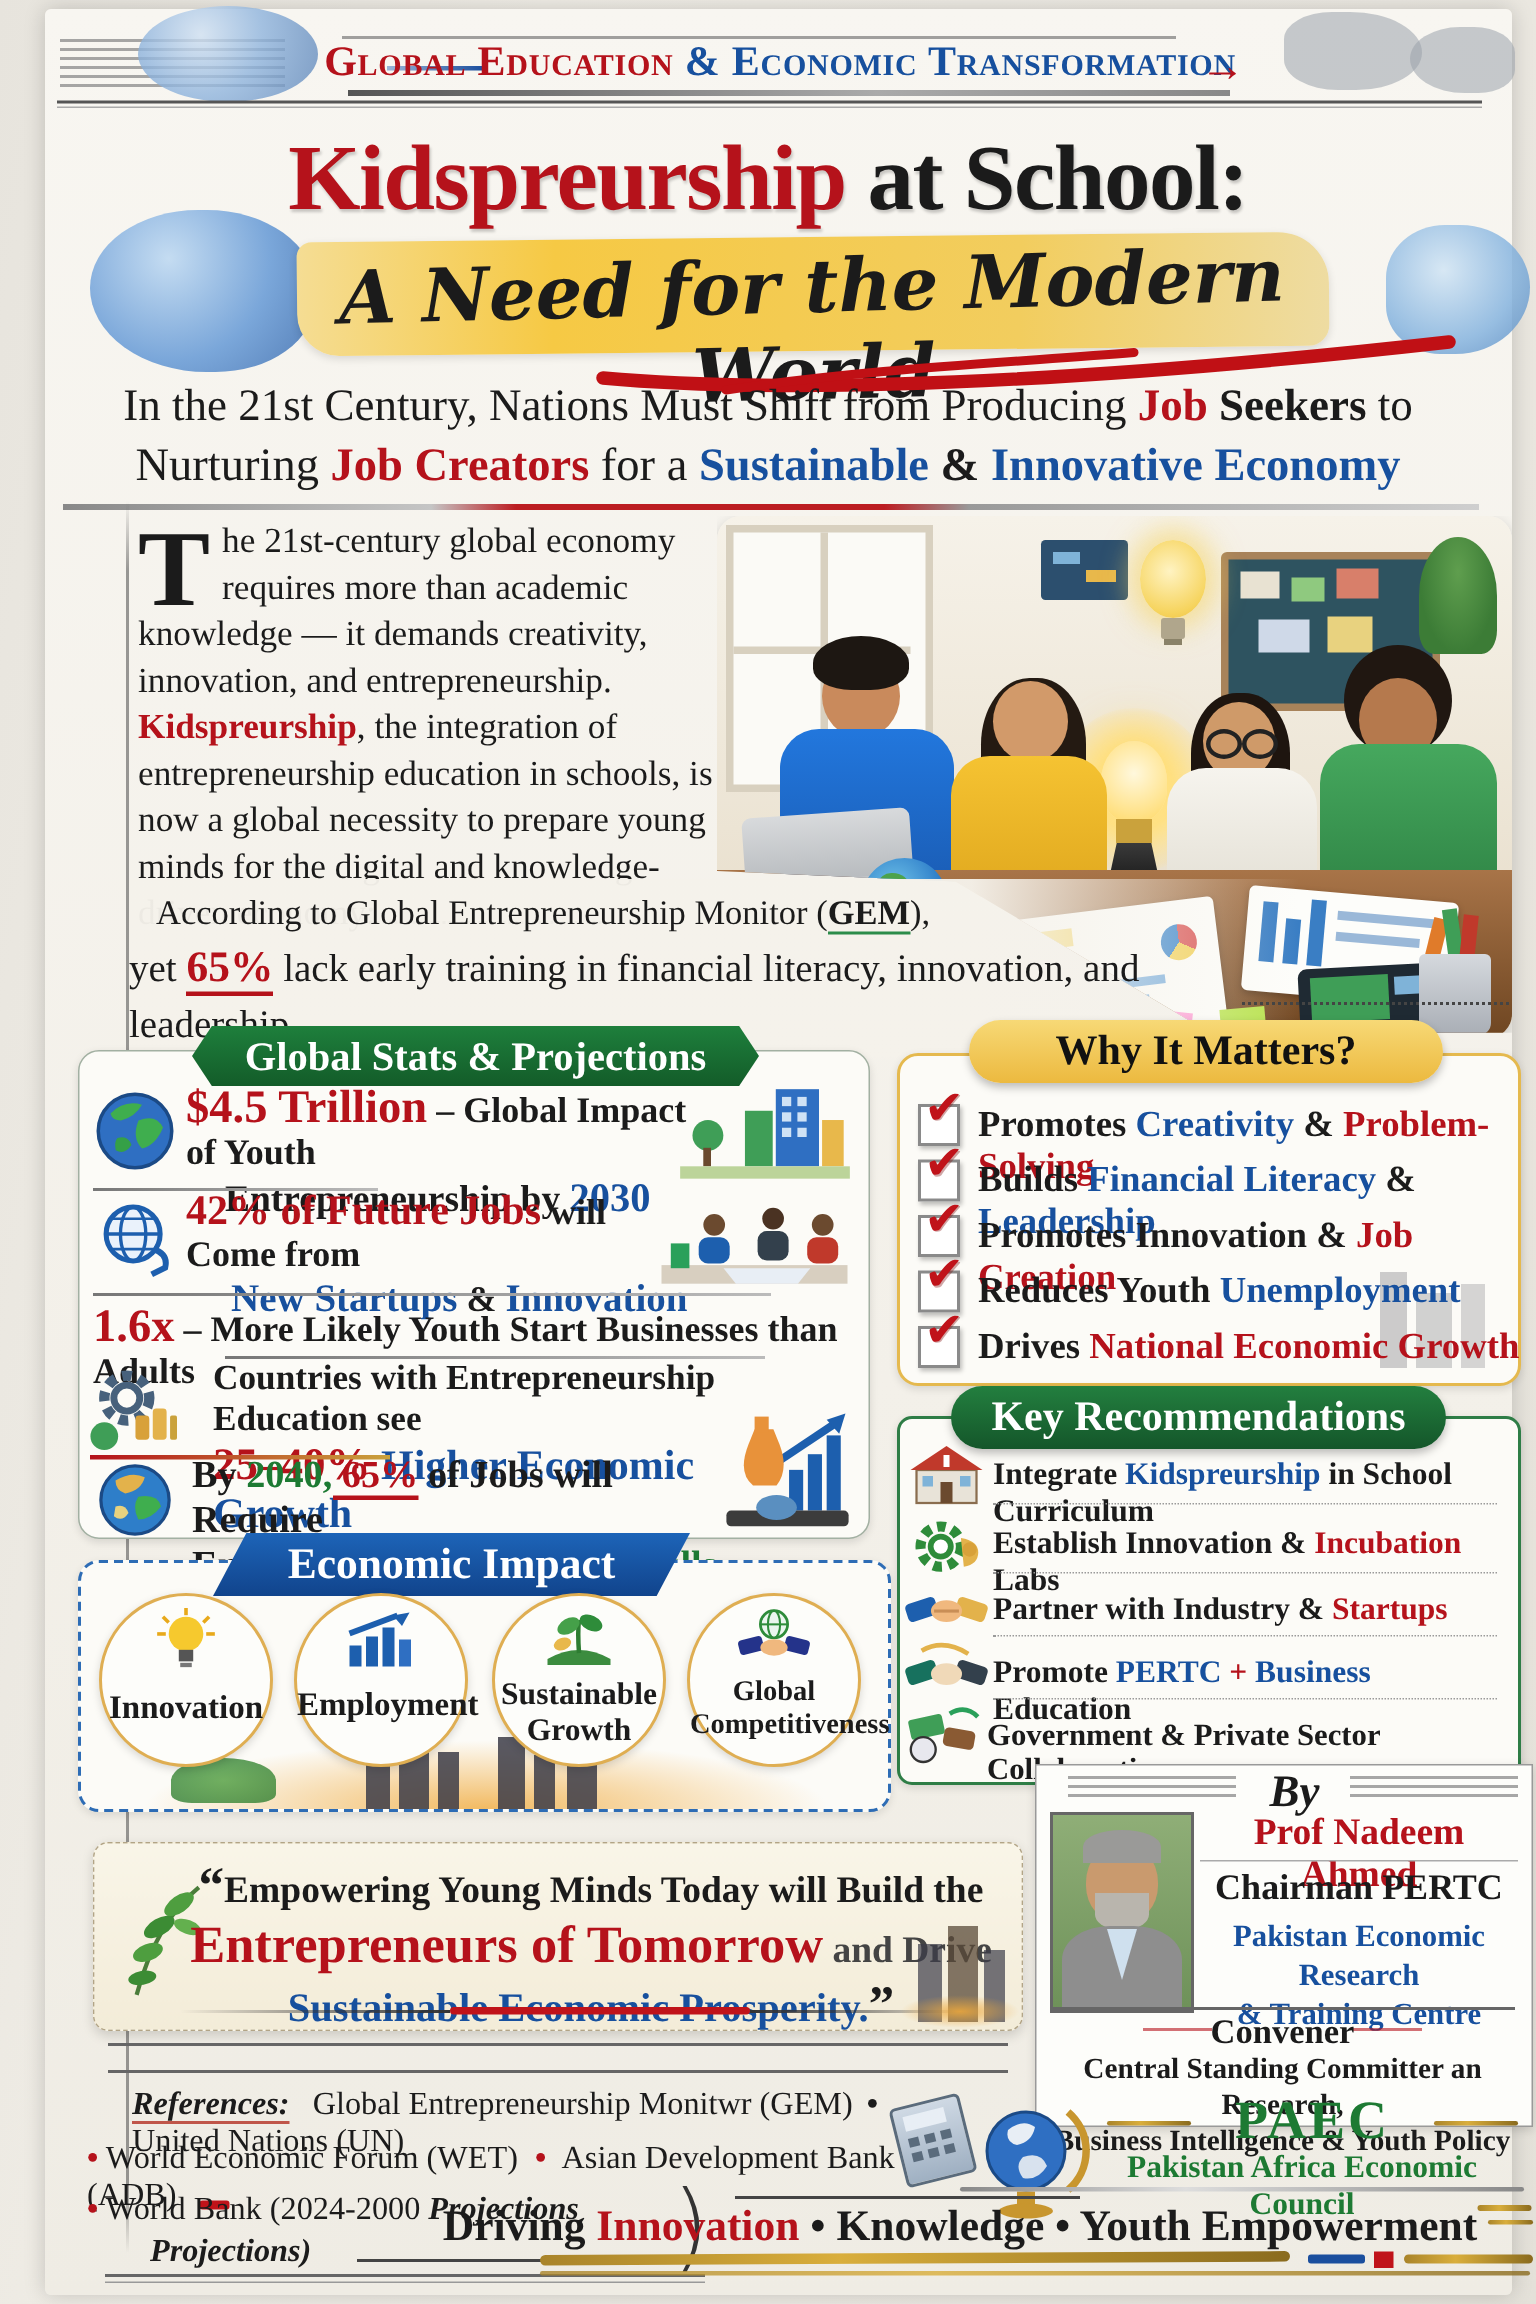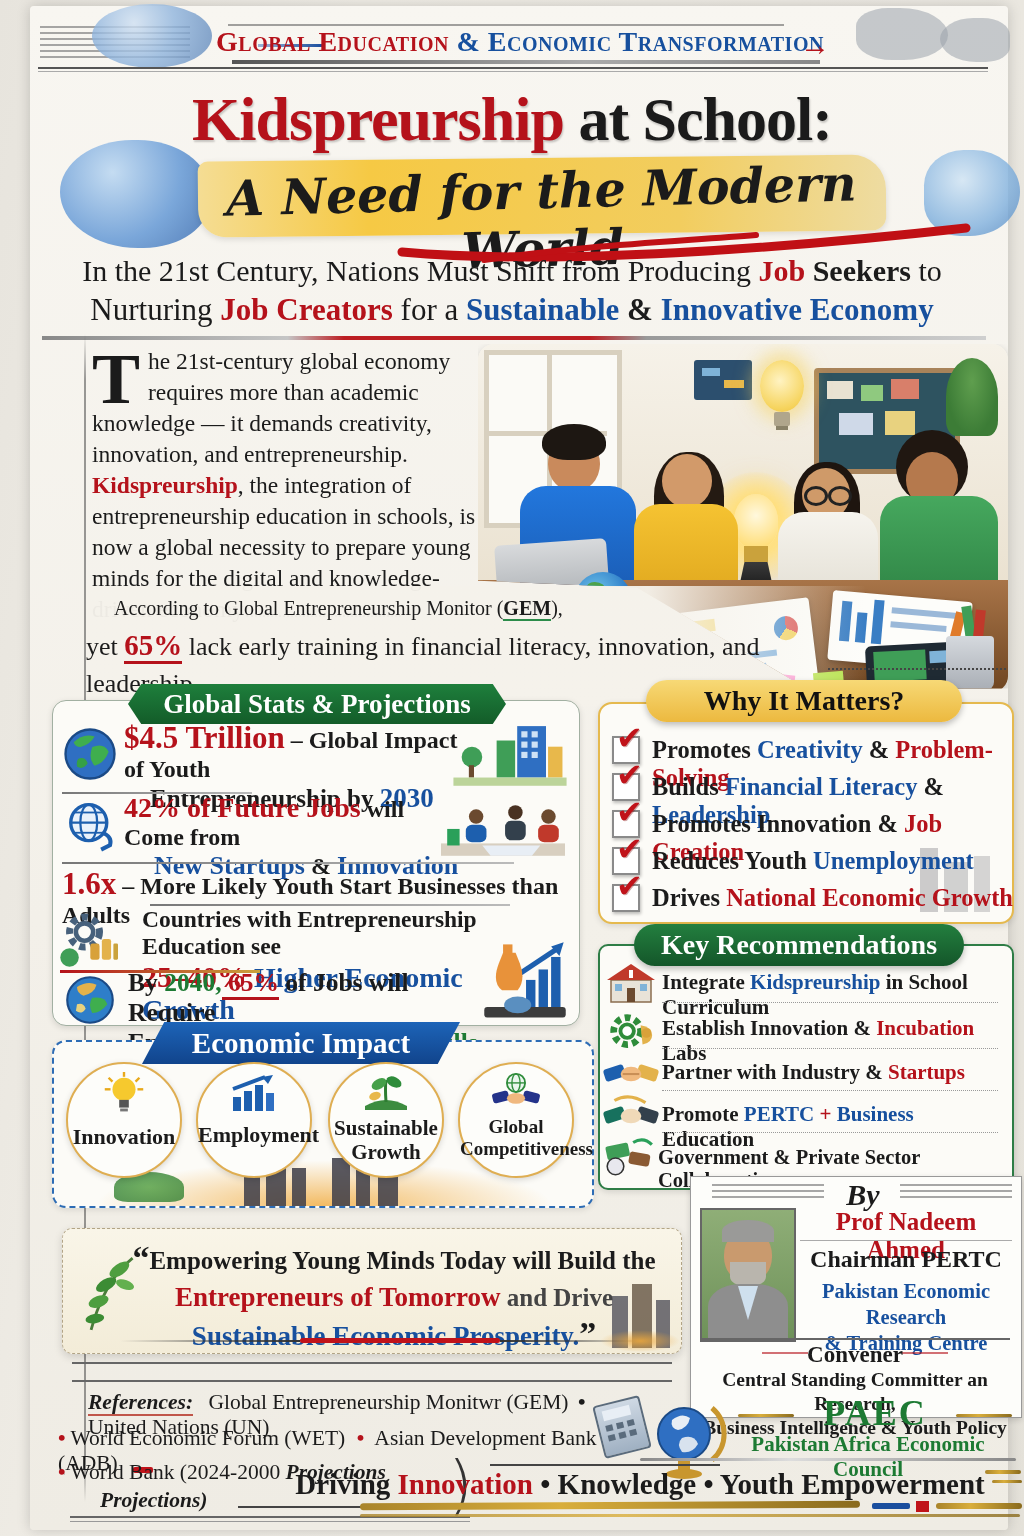--- a/index.html
+++ b/index.html
@@ -186,21 +186,21 @@
       <div class="ph" style="left:496px;top:266px;width:10px;height:36px;background:#c0392b;transform:rotate(6deg);"></div>
       <div class="ph" style="left:468px;top:292px;width:48px;height:54px;background:linear-gradient(180deg,#d5d9de,#a9aeb5);border-radius:4px 4px 8px 8px;"></div>
     </div>
   </div>
 
   <div class="abs" style="left:92px;top:346px;width:396px;font-size:23.5px;line-height:31px;text-align:left;">
     <span style="float:left;font-size:72px;line-height:58px;font-weight:bold;padding:4px 8px 0 0;">T</span><span class="k">he 21st-century global economy requires more than academic knowledge — it demands creativity, innovation, and entrepreneurship. </span><span class="r bold">Kidspreurship</span><span class="k">, the integration of entrepreneurship education in schools, is now a global necessity to prepare young minds for the digital and knowledge-driven economy:</span><span class="leader" style="width:150px;"></span>
   </div>
 
   <div class="abs" style="left:86px;top:586px;width:780px;background:linear-gradient(90deg,rgba(245,242,235,.96) 72%,rgba(245,242,235,0));padding:4px 0;">
-    <div style="font-size:20px;line-height:37px;padding-left:28px;">
+    <div style="font-size:23px;line-height:37px;padding-left:18px;">
       <span class="k">According to  Global Entrepreneurship Monitor (</span><span class="k uline-green bold">GEM</span><span class="k">),</span>
     </div>
     <div style="font-size:26px;line-height:37px;">
       <span class="k">yet </span><span class="r bold uline-red" style="font-size:29px;">65%</span><span class="k"> lack early training in financial literacy, innovation, and leadership.</span>
     </div>
   </div>
   <div class="abs" style="left:828px;top:668px;width:178px;border-top:2.5px dotted #444;"></div>
 
   <div class="panel" style="left:52px;top:700px;width:526px;height:324px;border:1.5px solid #a2b0a2;box-shadow:0 2px 6px rgba(0,0,0,.12);"></div>
   <div class="abs banner-green" style="left:128px;top:684px;width:378px;height:40px;font-size:27px;line-height:40px;">Global Stats &amp; Projections</div>
@@ -458,21 +458,21 @@
   <svg class="abs" style="left:76px;top:1252px;" width="66" height="86" viewBox="0 0 70 90">
     <path d="M60 6 Q30 30 16 82" stroke="#4a7c3a" stroke-width="3" fill="none"></path>
     <ellipse cx="46" cy="18" rx="12" ry="6" fill="#4e9e3f" transform="rotate(-35 46 18)"></ellipse>
       <ellipse cx="32" cy="34" rx="12" ry="6" fill="#3c8c34" transform="rotate(-30 32 34)"></ellipse>
       <ellipse cx="24" cy="52" rx="11" ry="6" fill="#4e9e3f" transform="rotate(-20 24 52)"></ellipse>
       <ellipse cx="20" cy="70" rx="10" ry="5" fill="#3c8c34" transform="rotate(-10 20 70)"></ellipse>
       <ellipse cx="52" cy="34" rx="10" ry="5" fill="#63b04e" transform="rotate(20 52 34)"></ellipse>
   </svg>
   <div class="abs ctr" style="left:120px;top:1240px;width:548px;font-size:25px;font-weight:bold;line-height:36px;">
     <span class="k" style="font-size:34px;">“</span><span class="k">Empowering Young Minds Today will Build the</span><br>
-    <span class="r" style="font-size:27px;">Entrepreneurs of Tomorrow</span><span style="color:#444;"> and Drive</span><br>
+    <span class="r" style="font-size:35px;">Entrepreneurs of Tomorrow</span><span style="color:#444;"> and Drive</span><br>
     <span class="b" style="font-size:27px;">Sustainable Economic Prosperity.</span><span class="k" style="font-size:34px;">”</span>
   </div>
   <div class="abs" style="left:300px;top:1338px;width:200px;height:5px;background:#c0131a;border-radius:3px;"></div>
   <div class="abs" style="left:120px;top:1340px;width:180px;height:2px;background:linear-gradient(90deg,transparent,#333);"></div>
   <div class="abs" style="left:500px;top:1340px;width:150px;height:2px;background:linear-gradient(90deg,#333,transparent);"></div>
   <div class="bldg" style="left:612px;top:1296px;width:16px;height:52px;opacity:.7;"></div>
   <div class="bldg" style="left:632px;top:1284px;width:20px;height:64px;opacity:.75;background:#5a4a38;"></div>
   <div class="bldg" style="left:656px;top:1300px;width:14px;height:48px;opacity:.7;"></div>
   <div class="abs" style="left:600px;top:1330px;width:80px;height:22px;background:radial-gradient(ellipse,rgba(240,170,60,.85),rgba(240,170,60,0) 70%);"></div>
 

